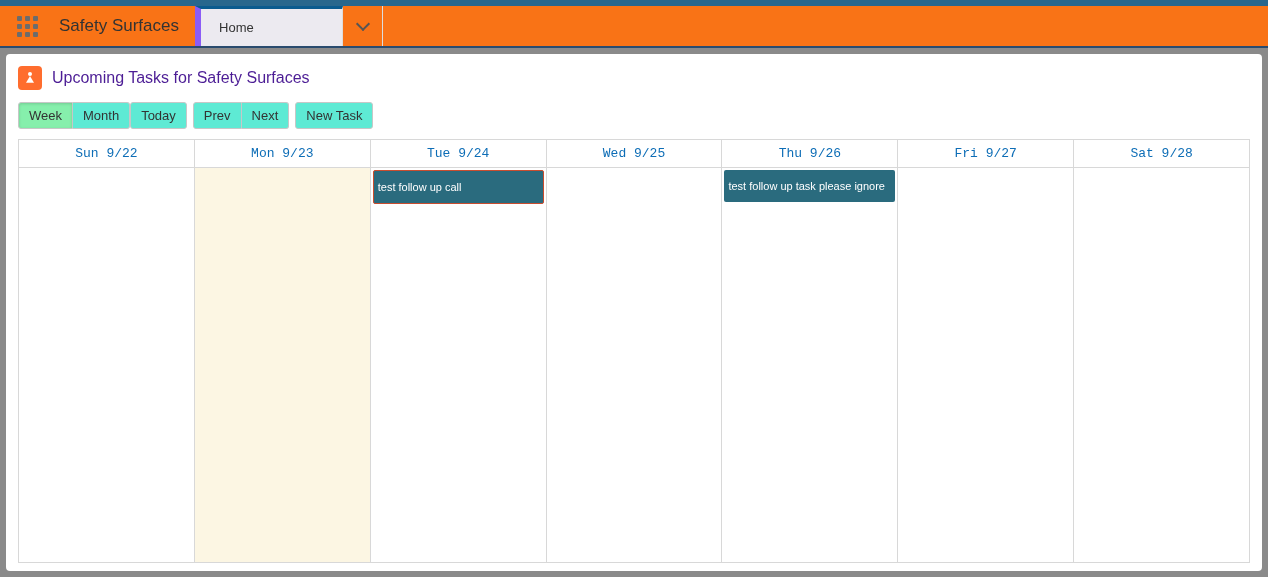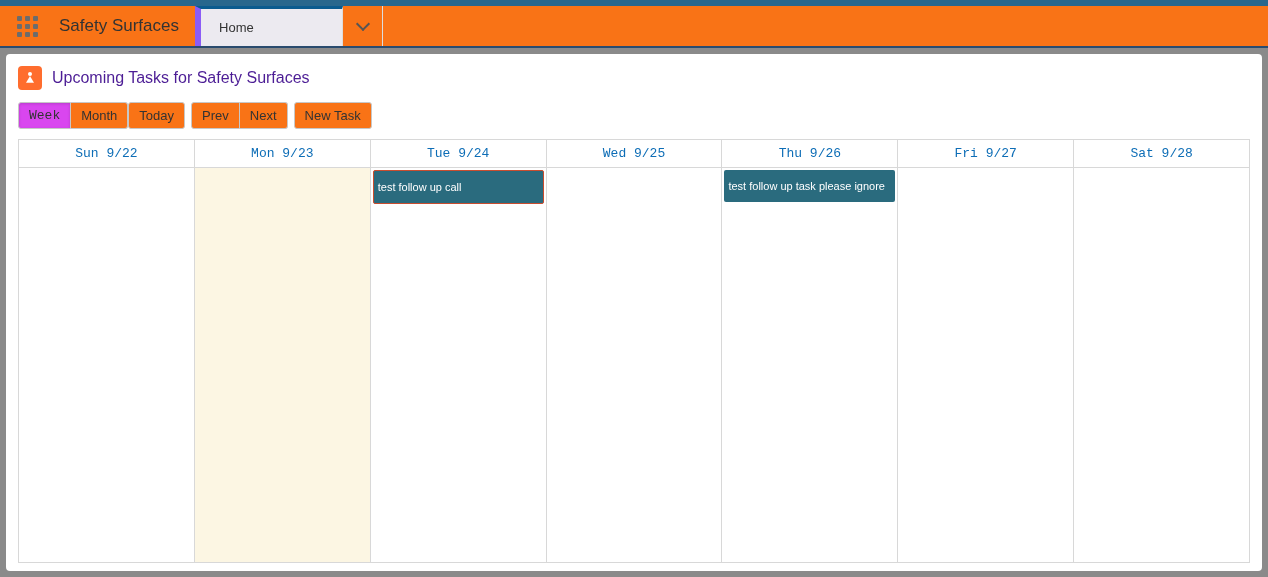--- a/index.html
+++ b/index.html
@@ -17,25 +17,25 @@
     .gray-frame { background: #8a8a8a; padding: 6px 6px 12px 6px; }
     .card { background: #fff; border-radius: 4px; padding: 12px 12px 8px 12px; min-height: 510px; }
     .card-header { display: flex; align-items: center; gap: 10px; margin-bottom: 12px; }
     .tasks-icon { width: 24px; height: 24px; background: #ff6d2e; border-radius: 4px; display: flex; align-items: center; justify-content: center; }
     .tasks-icon svg { width: 16px; height: 16px; }
     .card-title { font-size: 16px; color: #4c1d95; }
     .toolbar { display: flex; align-items: center; margin-bottom: 10px; }
     .toolbar-left, .toolbar-right { flex: 0 0 auto; display: flex; gap: 6px; }
     .toolbar-center { flex: 1; text-align: center; font-size: 14px; color: #333; }
     .btn-group { display: flex; }
-    .btn { border: 1px solid #c7c7c7; background: #f97316; padding: 5px 10px; font-size: 13px; color: #333; cursor: pointer; border-radius: 3px; }
+    .btn { border: 1px solid #c7c7c7; background: #5eead4; padding: 5px 10px; font-size: 13px; color: #333; cursor: pointer; border-radius: 3px; }
     .btn-group .btn { border-radius: 0; }
     .btn-group .btn:first-child { border-radius: 3px 0 0 3px; }
     .btn-group .btn:last-child { border-radius: 0 3px 3px 0; border-left: none; }
-    .btn.active { background: #d946ef; box-shadow: inset 0 1px 3px rgba(0,0,0,0.15); font-family: Liberation Mono, monospace; }
+    .btn.active { background: #86efac; box-shadow: inset 0 1px 3px rgba(0,0,0,0.15); }
     .calendar { border: 1px solid #d8d8d8; display: flex; width: 100%; }
     .day-col { flex: 1; display: flex; flex-direction: column; border-right: 1px solid #d8d8d8; }
     .day-col:last-child { border-right: none; }
     .day-header { text-align: center; padding: 6px 0; font-size: 13px; color: #0d6db6; border-bottom: 1px solid #d8d8d8; font-family: Liberation Mono, monospace; }
     .day-body { flex: 1; min-height: 394px; padding: 2px; }
     .day-body.today { background: #fcf6e3; }
     .event { background: #2a6b7e; color: #fff; font-size: 11px; padding: 10px 4px; border-radius: 2px; white-space: nowrap; overflow: hidden; text-overflow: ellipsis; cursor: pointer; margin-bottom: 2px; }
     .event.highlighted { border: 1px solid #c94d2f; }
   </style>
 </head>

